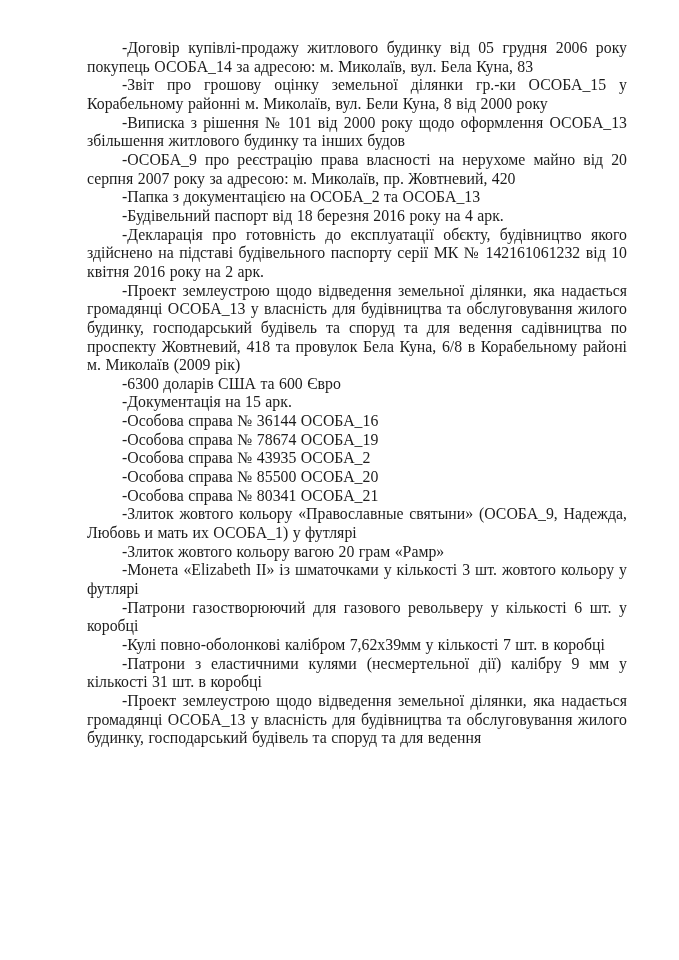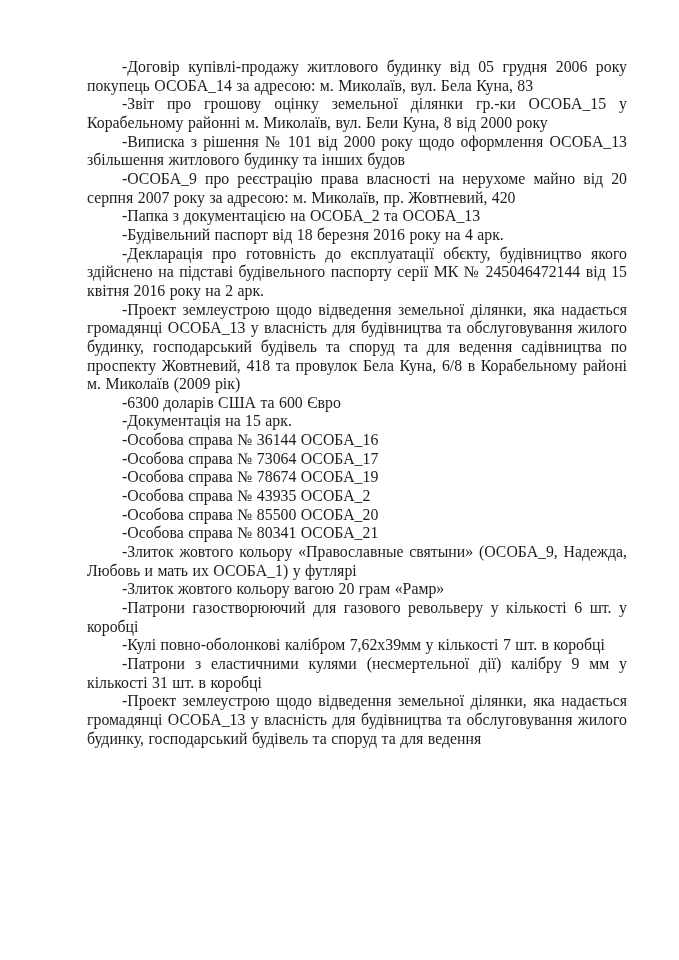--- a/index.html
+++ b/index.html
@@ -10,21 +10,21 @@
   body {
     width: 679px;
     height: 960px;
     overflow: hidden;
   }
   .page {
     box-sizing: border-box;
     width: 679px;
     height: 960px;
     background: #ffffff;
-    padding: 58px 52px 0 87px;
+    padding: 39px 52px 0 87px;
   }
   .doc-text {
     width: 540px;
   }
   .para {
     margin: 0;
     padding: 0;
     font-family: "Liberation Serif", "DejaVu Serif", serif;
     font-size: 15.8px;
     line-height: 18.65px;
@@ -38,30 +38,30 @@
 <body>
 
 <div class="page">
   <div class="doc-text" id="doc-text">
       <p class="para">-Договір купівлі-продажу житлового будинку від 05 грудня 2006 року покупець ОСОБА_14 за адресою: м. Миколаїв, вул. Бела Куна, 83</p>
       <p class="para">-Звіт про грошову оцінку земельної ділянки гр.-ки ОСОБА_15 у Корабельному районні м. Миколаїв, вул. Бели Куна, 8 від 2000 року</p>
       <p class="para">-Виписка з рішення № 101 від 2000 року щодо оформлення ОСОБА_13 збільшення житлового будинку та інших будов</p>
       <p class="para">-ОСОБА_9 про реєстрацію права власності на нерухоме майно від 20 серпня 2007 року за адресою: м. Миколаїв, пр. Жовтневий, 420</p>
       <p class="para">-Папка з документацією на ОСОБА_2 та ОСОБА_13</p>
       <p class="para">-Будівельний паспорт від 18 березня 2016 року на 4 арк.</p>
-      <p class="para">-Декларація про готовність до експлуатації обєкту, будівництво якого здійснено на підставі будівельного паспорту серії МК № 245046472144 від 15 квітня 2016 року на 2 арк.</p>
+      <p class="para">-Декларація про готовність до експлуатації обєкту, будівництво якого здійснено на підставі будівельного паспорту серії МК № 142161061232 від 10 квітня 2016 року на 2 арк.</p>
       <p class="para">-Проект землеустрою щодо відведення земельної ділянки, яка надається громадянці ОСОБА_13 у власність для будівництва та обслуговування жилого будинку, господарський будівель та споруд та для ведення садівництва по проспекту Жовтневий, 418 та провулок Бела Куна, 6/8 в Корабельному районі м. Миколаїв (2009 рік)</p>
       <p class="para">-6300 доларів США та 600 Євро</p>
       <p class="para">-Документація на 15 арк.</p>
       <p class="para">-Особова справа № 36144 ОСОБА_16</p>
-      <p class="para">-Особова справа № 73064 ОСОБА_17</p>
       <p class="para">-Особова справа № 78674 ОСОБА_19</p>
       <p class="para">-Особова справа № 43935 ОСОБА_2</p>
       <p class="para">-Особова справа № 85500 ОСОБА_20</p>
       <p class="para">-Особова справа № 80341 ОСОБА_21</p>
       <p class="para">-Злиток жовтого кольору «Православные святыни» (ОСОБА_9, Надежда, Любовь и мать их ОСОБА_1) у футлярі</p>
       <p class="para">-Злиток жовтого кольору вагою 20 грам «Рамр»</p>
+      <p class="para">-Монета «Elizabeth II» із шматочками у кількості 3 шт. жовтого кольору у футлярі</p>
       <p class="para">-Патрони газостворюючий для газового револьверу у кількості 6 шт. у коробці</p>
       <p class="para">-Кулі повно-оболонкові калібром 7,62х39мм у кількості 7 шт. в коробці</p>
       <p class="para">-Патрони з еластичними кулями (несмертельної дії) калібру 9 мм у кількості 31 шт. в коробці</p>
       <p class="para">-Проект землеустрою щодо відведення земельної ділянки, яка надається громадянці ОСОБА_13 у власність для будівництва та обслуговування жилого будинку, господарський будівель та споруд та для ведення</p>
     </div>
 </div>
 
 </body></html>

